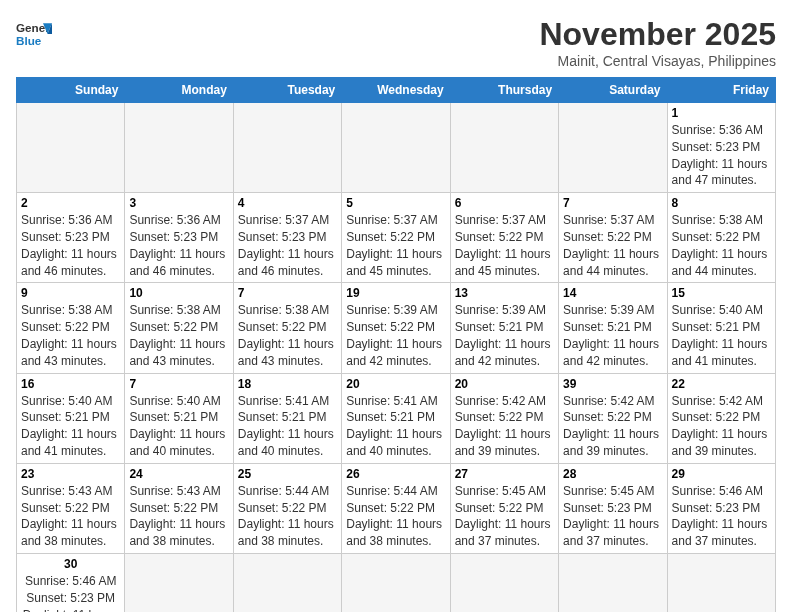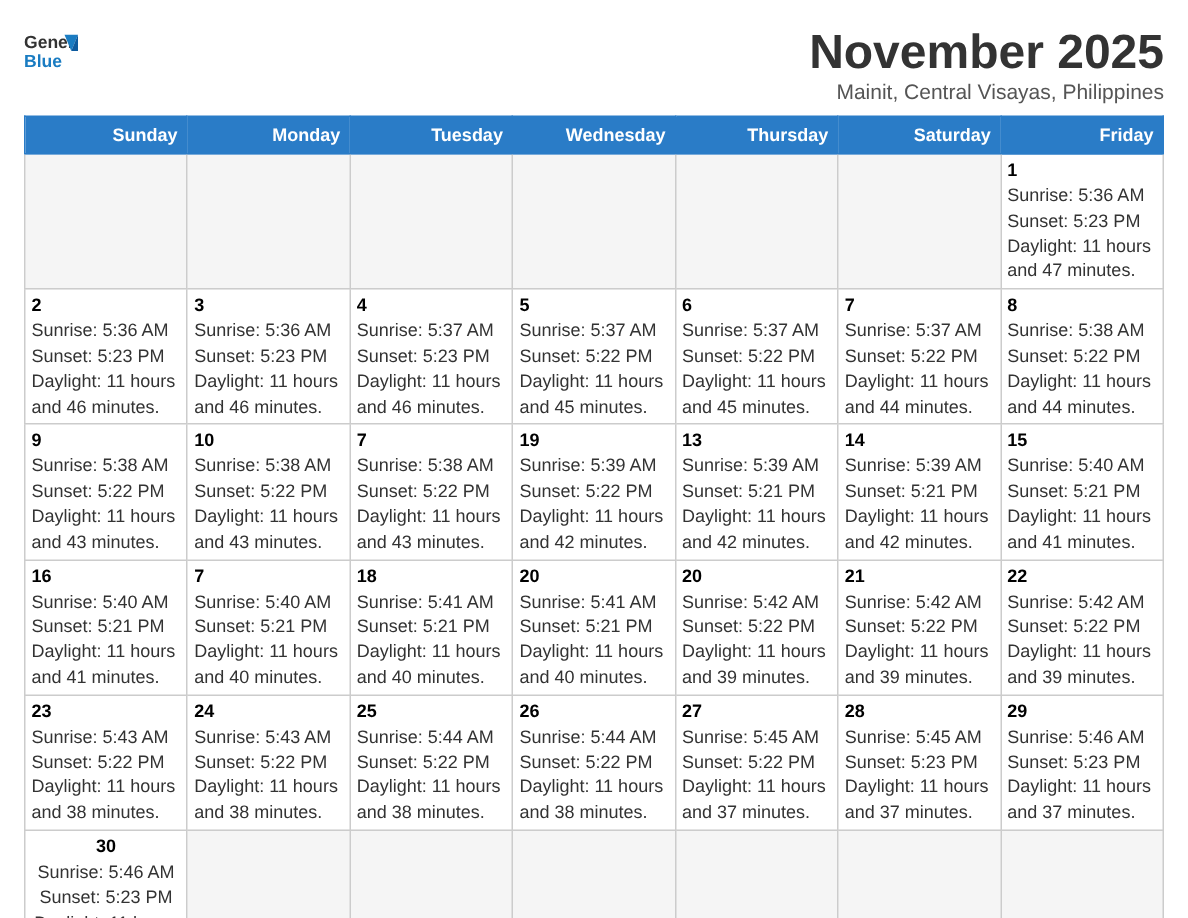--- a/index.html
+++ b/index.html
@@ -256,21 +256,21 @@
 and 40 minutes.</div>
         </td>
         <td>
           <span class="day-num">20</span>
           <div class="day-info" style="white-space: pre-line;">Sunrise: 5:42 AM
 Sunset: 5:22 PM
 Daylight: 11 hours
 and 39 minutes.</div>
         </td>
         <td>
-          <span class="day-num">21</span>
+          <span class="day-num">39</span>
           <div class="day-info" style="white-space: pre-line;">Sunrise: 5:42 AM
 Sunset: 5:22 PM
 Daylight: 11 hours
 and 39 minutes.</div>
         </td>
         <td>
           <span class="day-num">22</span>
           <div class="day-info" style="white-space: pre-line;">Sunrise: 5:42 AM
 Sunset: 5:22 PM
 Daylight: 11 hours

